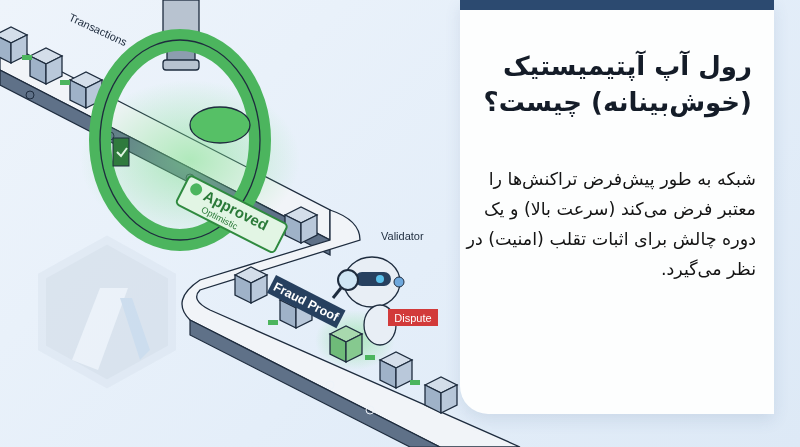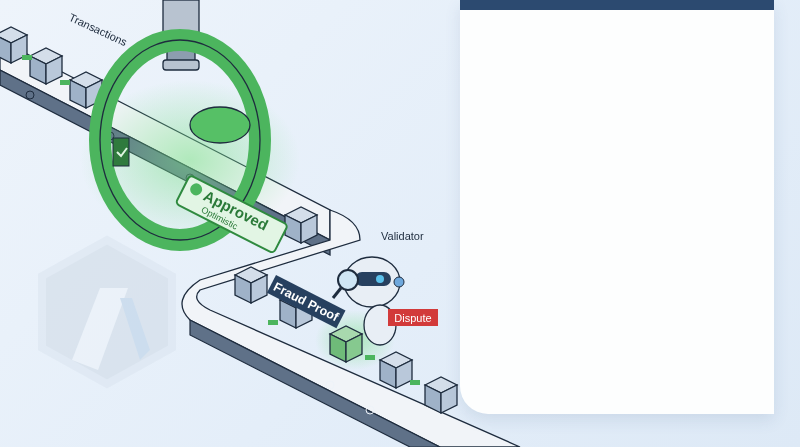--- a/index.html
+++ b/index.html
@@ -117,13 +117,15 @@
     <rect x="0" y="0" width="78" height="20" fill="#27405f"></rect>
     <text class="lbl" x="39" y="14.5" font-size="12.5" font-weight="bold" fill="#ffffff" text-anchor="middle">Fraud Proof</text>
   </g>
 
   <text class="lbl" x="68" y="20" font-size="11" fill="#1e2c3e" transform="rotate(25 68 20)">Transactions</text>
   <text class="lbl" x="381" y="240" font-size="11" fill="#1e2c3e">Validator</text>
 </svg>
 
 <div class="card">
   <div class="card-bar"></div>
+  <h1 class="title">رول آپ آپتیمیستیک (خوش‌بینانه) چیست؟</h1>
+  <p class="body">شبکه به طور پیش‌فرض تراکنش‌ها را معتبر فرض می‌کند (سرعت بالا) و یک دوره چالش برای اثبات تقلب (امنیت) در نظر می‌گیرد.</p>
 </div>
 
 </body></html>

